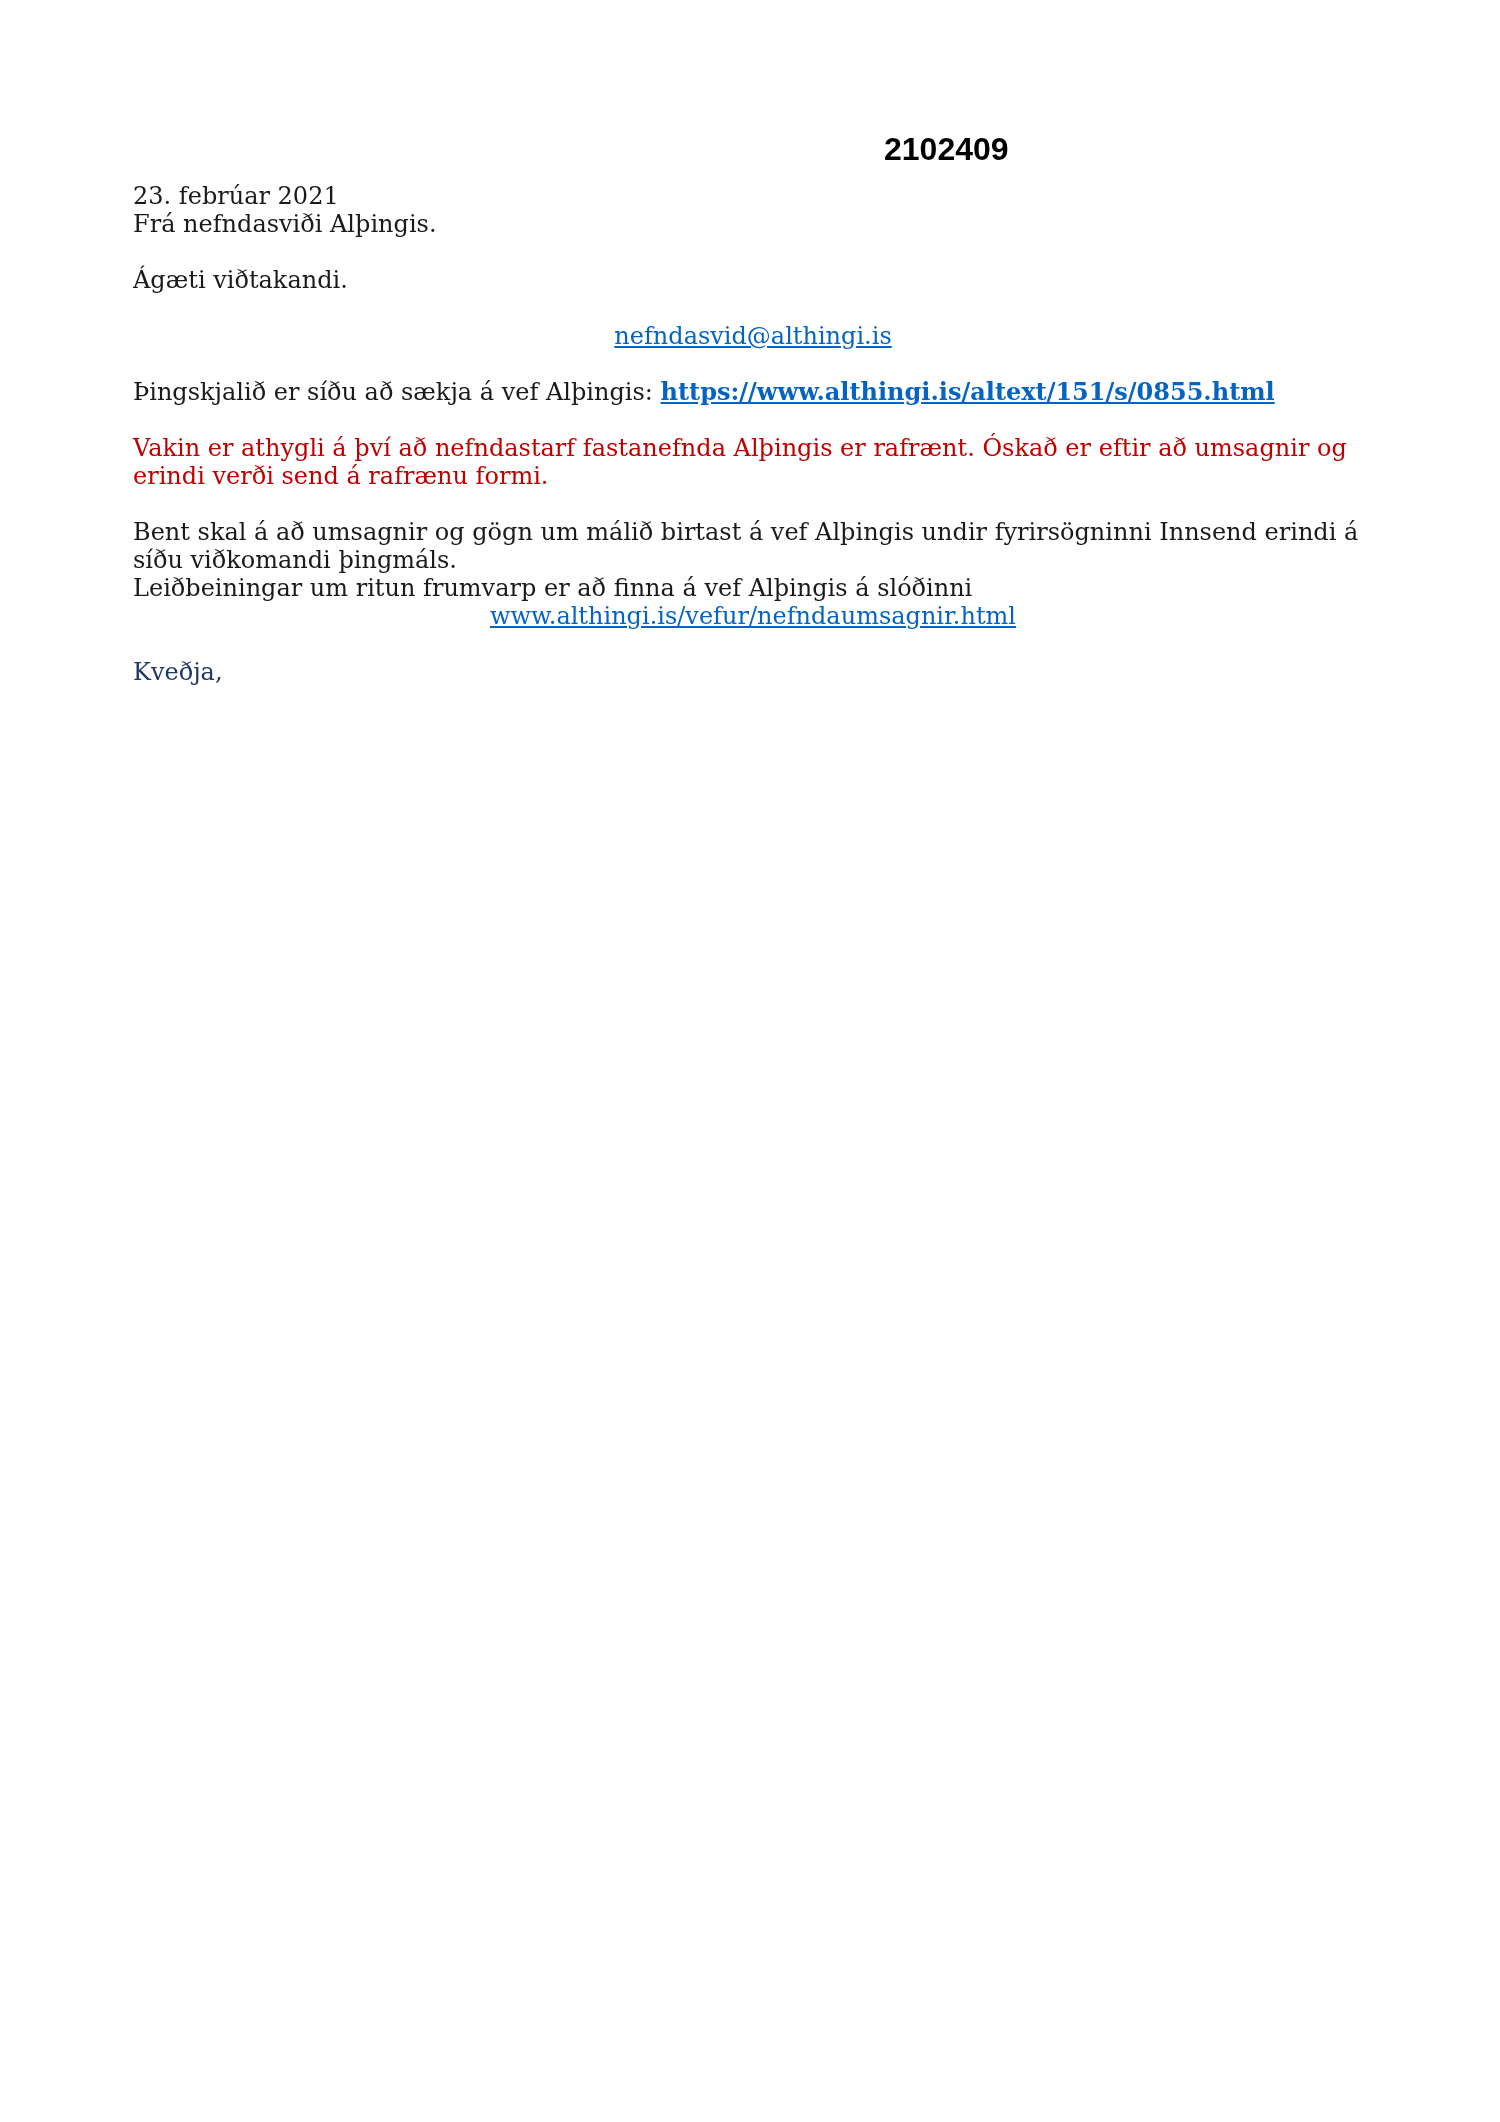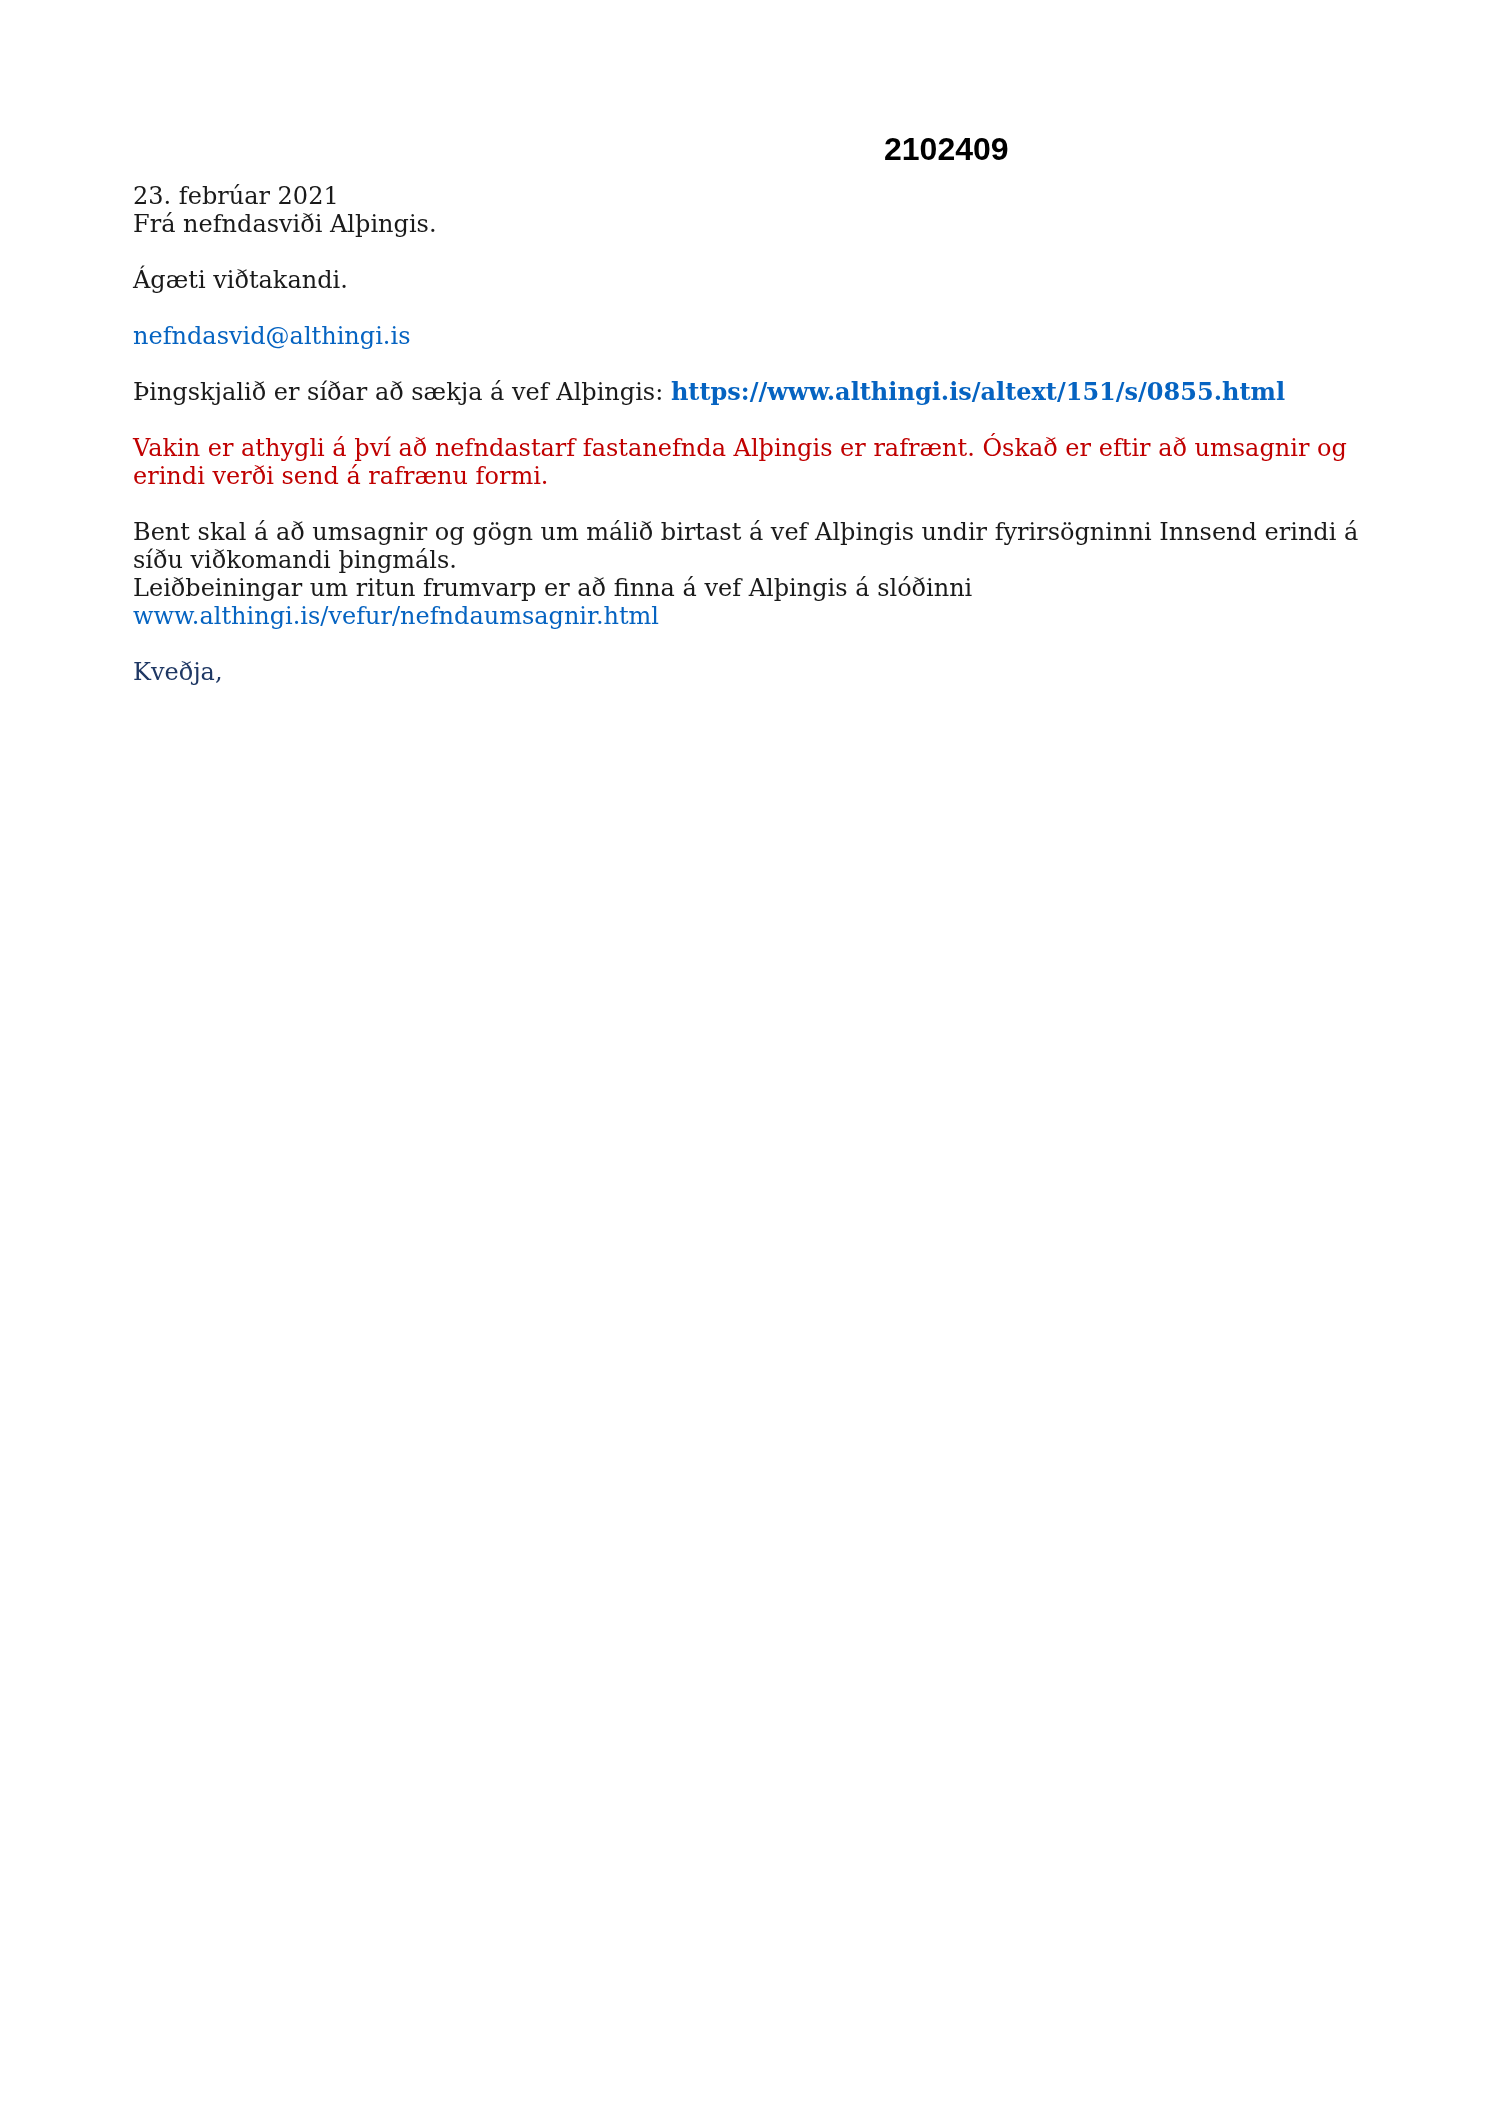--- a/index.html
+++ b/index.html
@@ -34,21 +34,23 @@
   .content {
     position: absolute;
     left: 133px;
     top: 182px;
     width: 1240px;
   }
   .content p { margin: 0 0 28px 0; }
   .line { display: block; }
   a.link, span.link {
     color: var(--link);
+    text-decoration: underline;
     cursor: pointer;
+    text-align: center;
   }
   .bold-link { font-weight: 700; }
   .notice { color: var(--notice); }
   .closing { color: var(--closing); }
   .signature {
     font-family: "Liberation Sans", sans-serif;
     font-size: 22px;
     line-height: 26px;
     color: #000000;
   }
@@ -71,21 +73,21 @@
     <p>
       <span class="line">Ágæti viðtakandi.</span>
     </p>
 
     <p>
       <a class="link line">nefndasvid@althingi.is</a>
     </p>
 
     <p>
       <span class="line">
-        <span>Þingskjalið er síðar að sækja á vef Alþingis: </span><a class="link bold-link">https://www.althingi.is/altext/151/s/0855.html</a>
+        <span>Þingskjalið er síðu að sækja á vef Alþingis: </span><a class="link bold-link">https://www.althingi.is/altext/151/s/0855.html</a>
       </span>
     </p>
 
     <p class="notice">Vakin er athygli á því að nefndastarf fastanefnda Alþingis er rafrænt. Óskað er eftir að umsagnir og erindi verði send á rafrænu formi.</p>
 
     <p>
       <span>Bent skal á að umsagnir og gögn um málið birtast á vef Alþingis undir fyrirsögninni Innsend erindi á síðu viðkomandi þingmáls.</span>
       <span class="line">Leiðbeiningar um ritun frumvarp er að finna á vef Alþingis á slóðinni</span>
       <a class="link line">www.althingi.is/vefur/nefndaumsagnir.html</a>
     </p>

